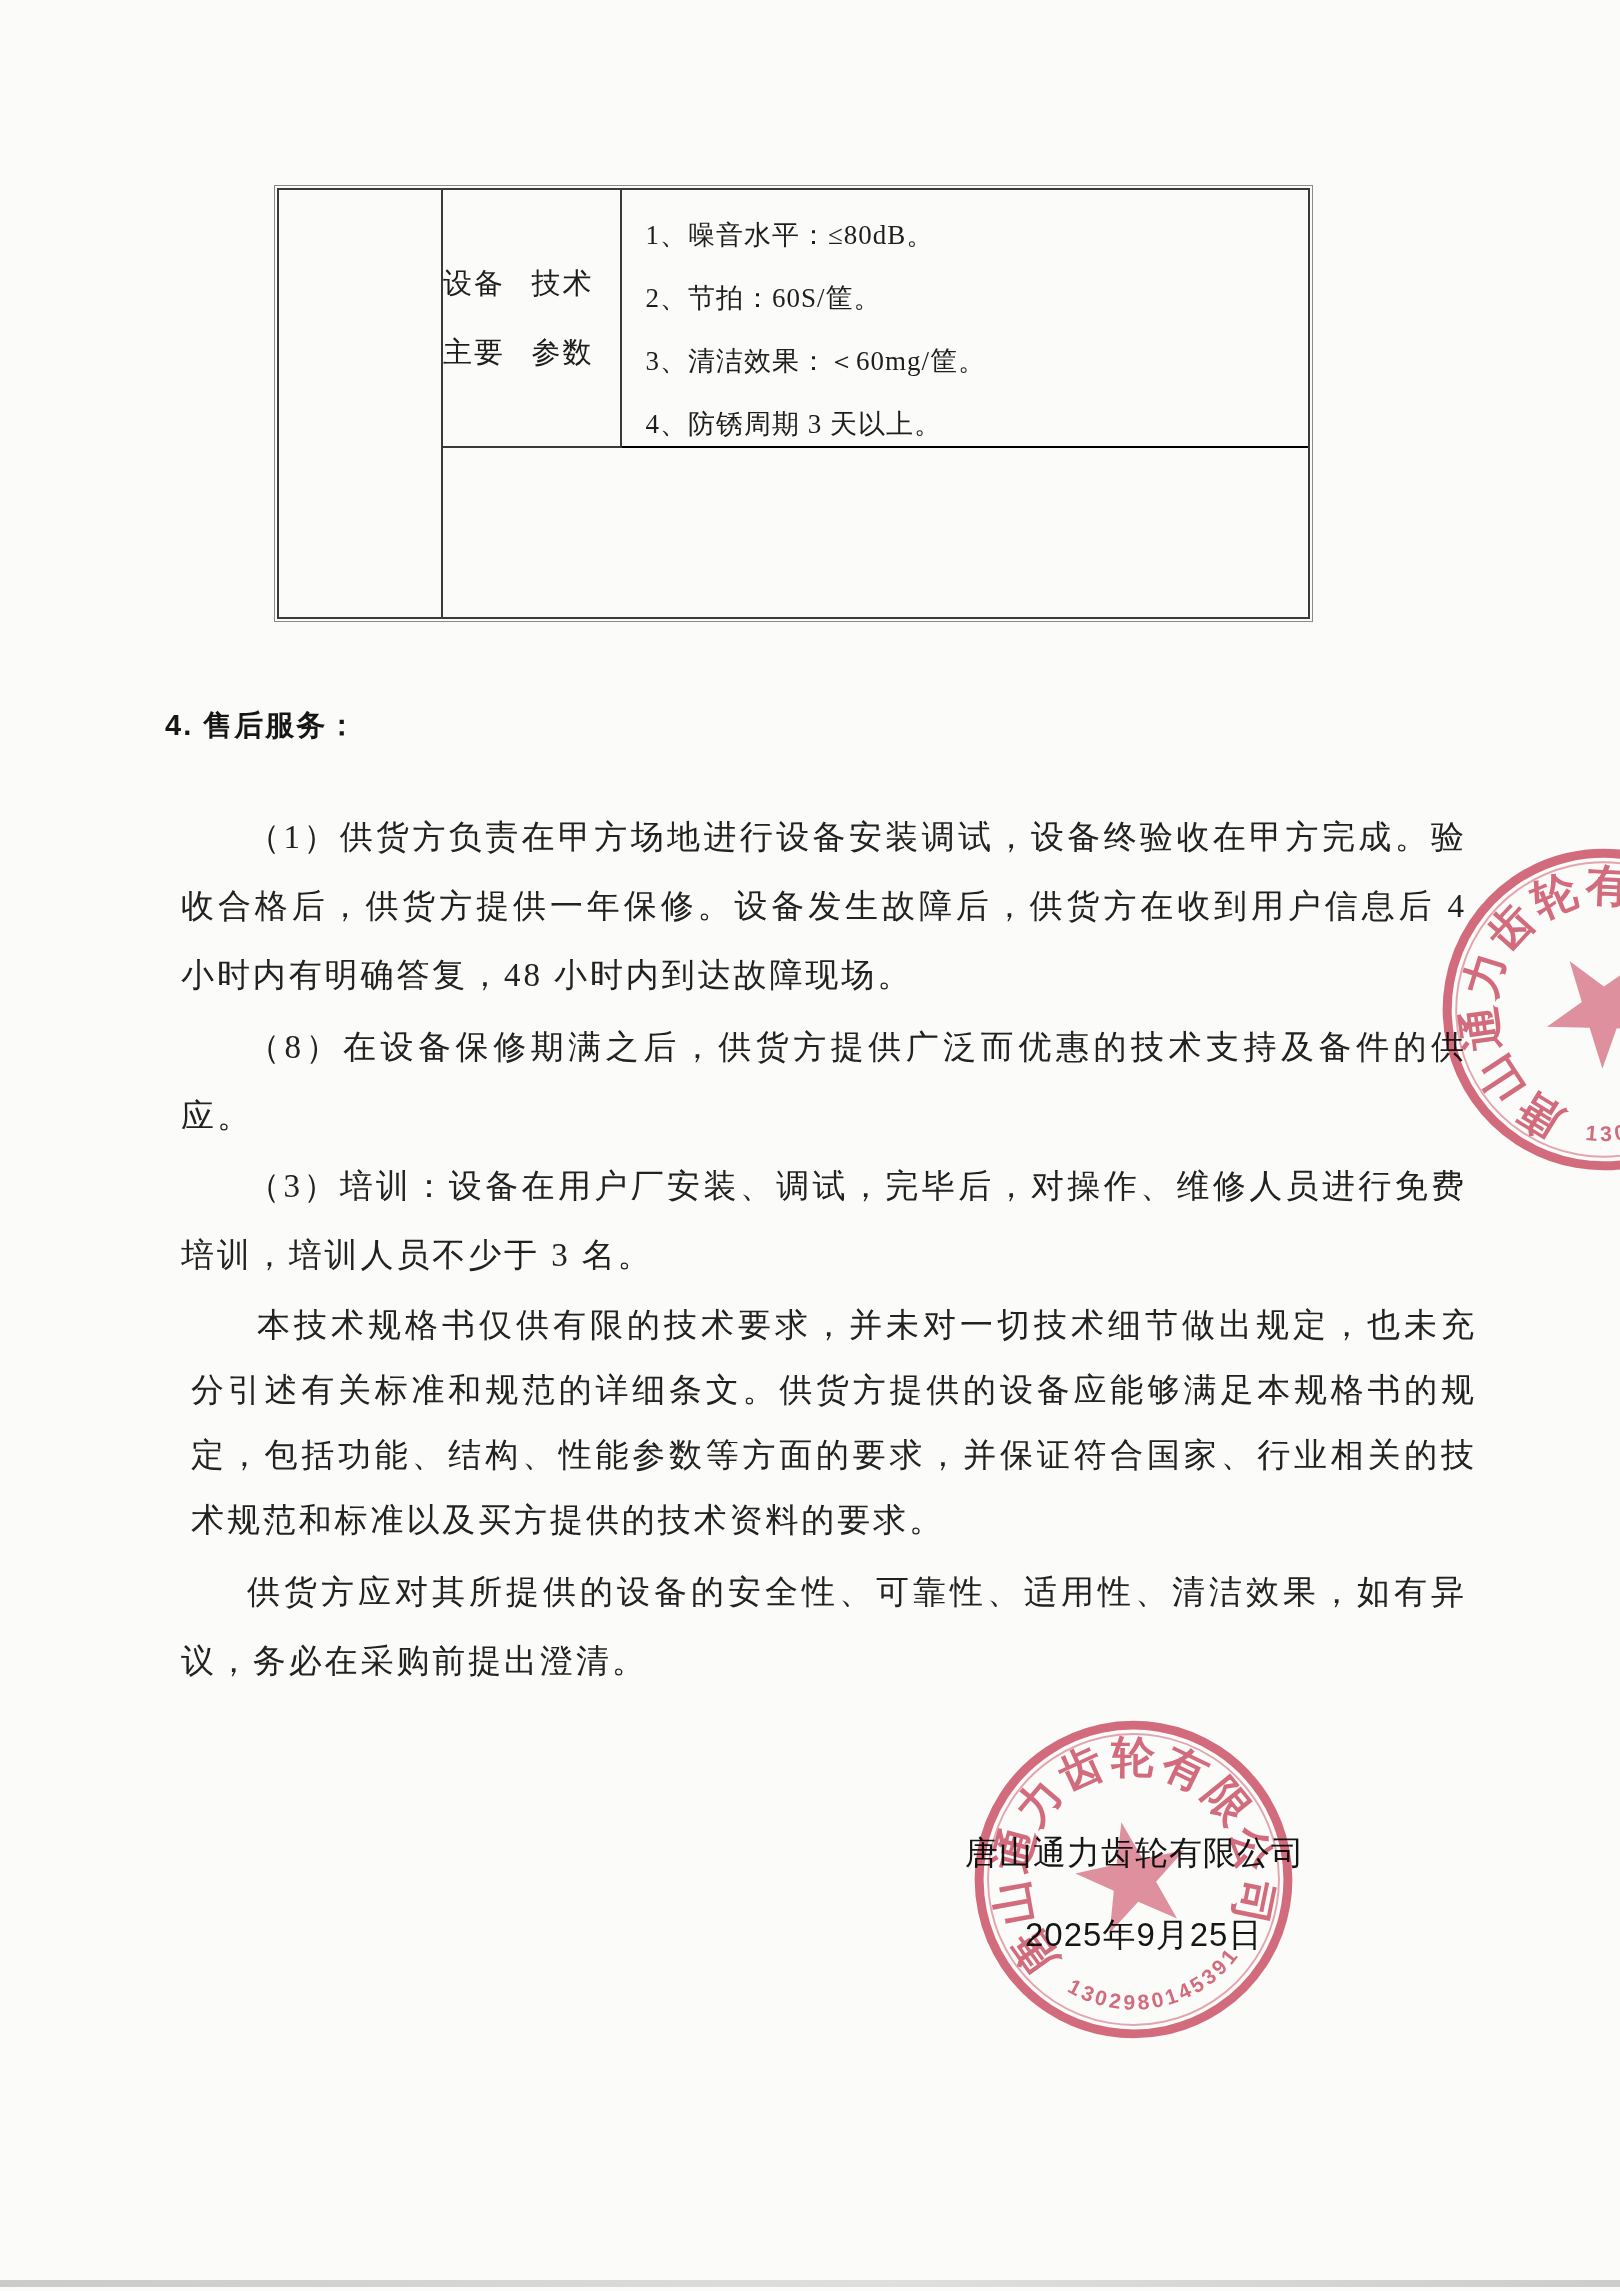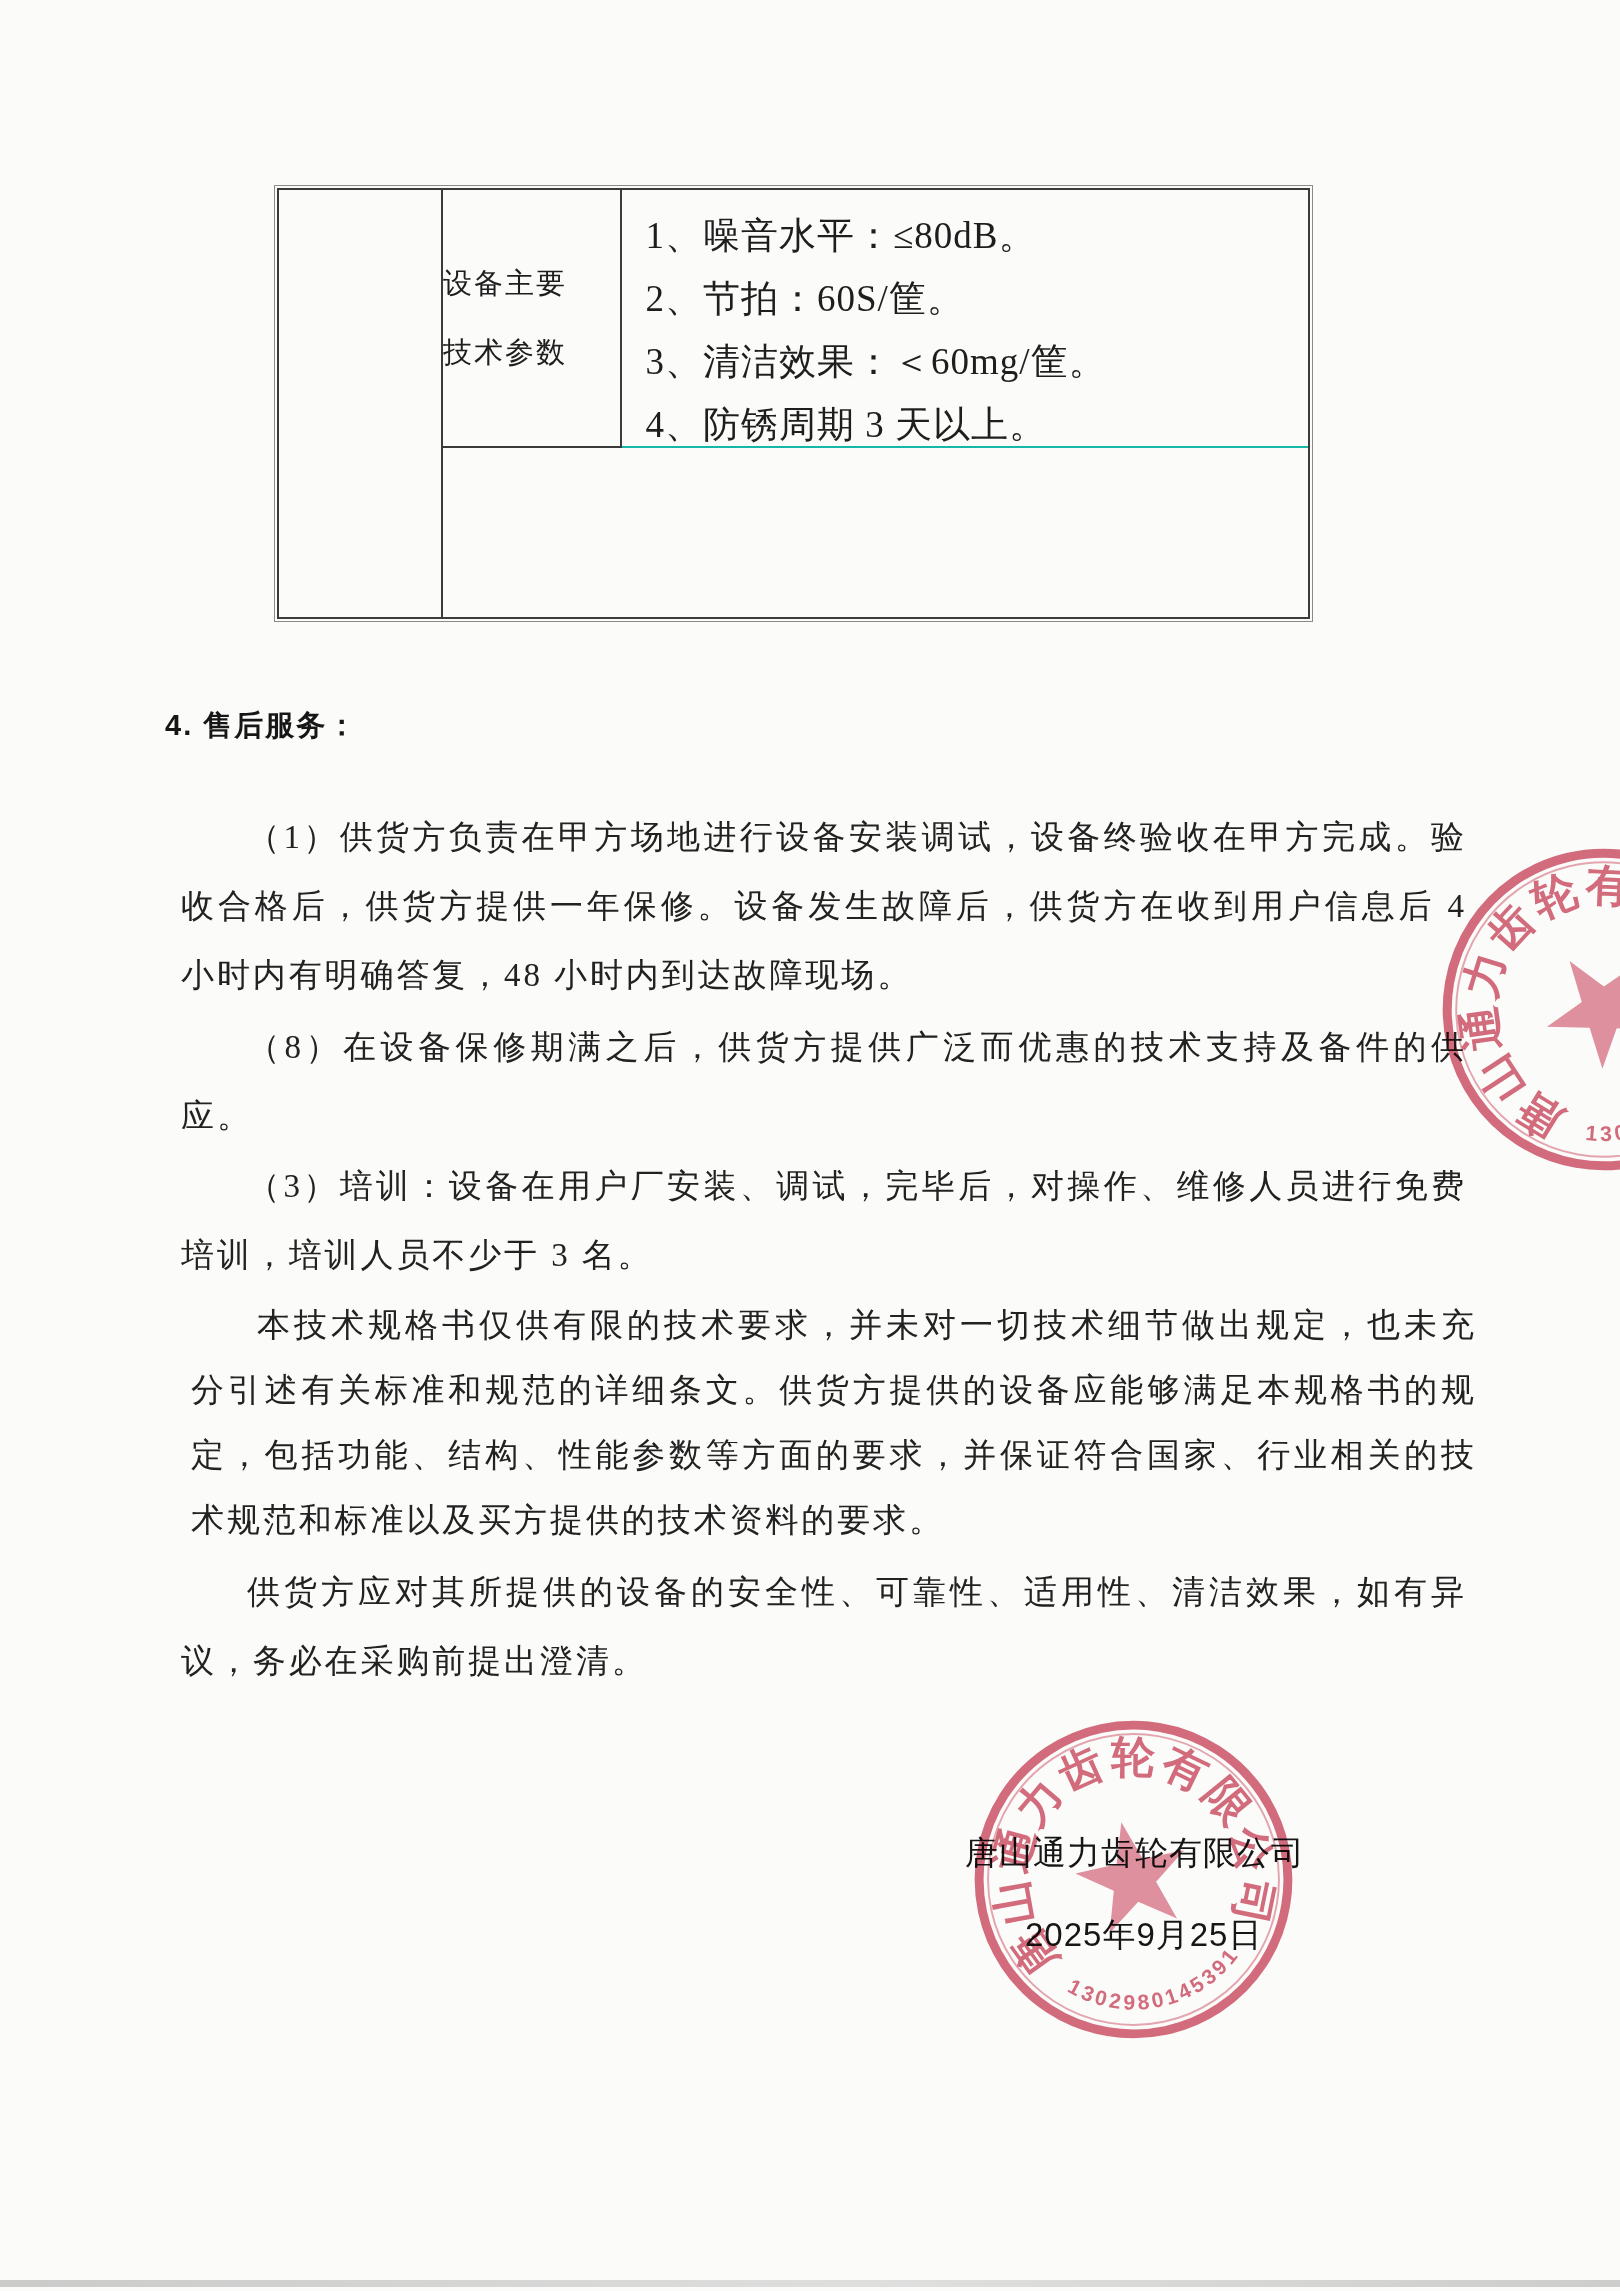--- a/index.html
+++ b/index.html
@@ -12,23 +12,23 @@
   
   .spec-table{
     position:absolute;left:277px;top:188px;width:1033px;height:431px;
     border:2px solid #3a3a3a;outline:1px solid #8a8a8a;outline-offset:2px;
     display:grid;grid-template-columns:164px 179px 1fr;grid-template-rows:258px 1fr;
     box-sizing:border-box;
   }
   .cell{box-sizing:border-box;}
   .c-empty{grid-row:1 / span 2;border-right:2px solid #3a3a3a;}
   .c-label1{border-right:2px solid #3a3a3a;border-bottom:2px solid #3a3a3a;
-    display:flex;flex-direction:column;justify-content:center;
+    display:flex;justify-content:center;align-items:center;
     font-size:29px;letter-spacing:2px;line-height:69px;}
-  .c-params{border-bottom:2px solid #14b8a6;padding:13.7px 0 0 23.5px;font-size:37px;letter-spacing:1px;}
+  .c-params{border-bottom:2px solid #000000;padding:13.7px 0 0 23.5px;font-size:27px;letter-spacing:1px;}
   .c-params .p-line{line-height:63px;white-space:nowrap;}
   .c-label2{border-right:2px solid #3a3a3a;display:flex;justify-content:center;align-items:center;
     font-size:29px;letter-spacing:2px;}
   .c-other{padding:37px 0 0 17.6px;font-size:27.4px;}
   .c-other .o-line1{white-space:nowrap;line-height:65px;}
   .c-other .o-line2{white-space:nowrap;line-height:65px;padding-left:33px;}
   
   .sec-heading{
     position:absolute;left:165px;top:706px;
     font-family:"Liberation Sans","DejaVu Sans",sans-serif;

